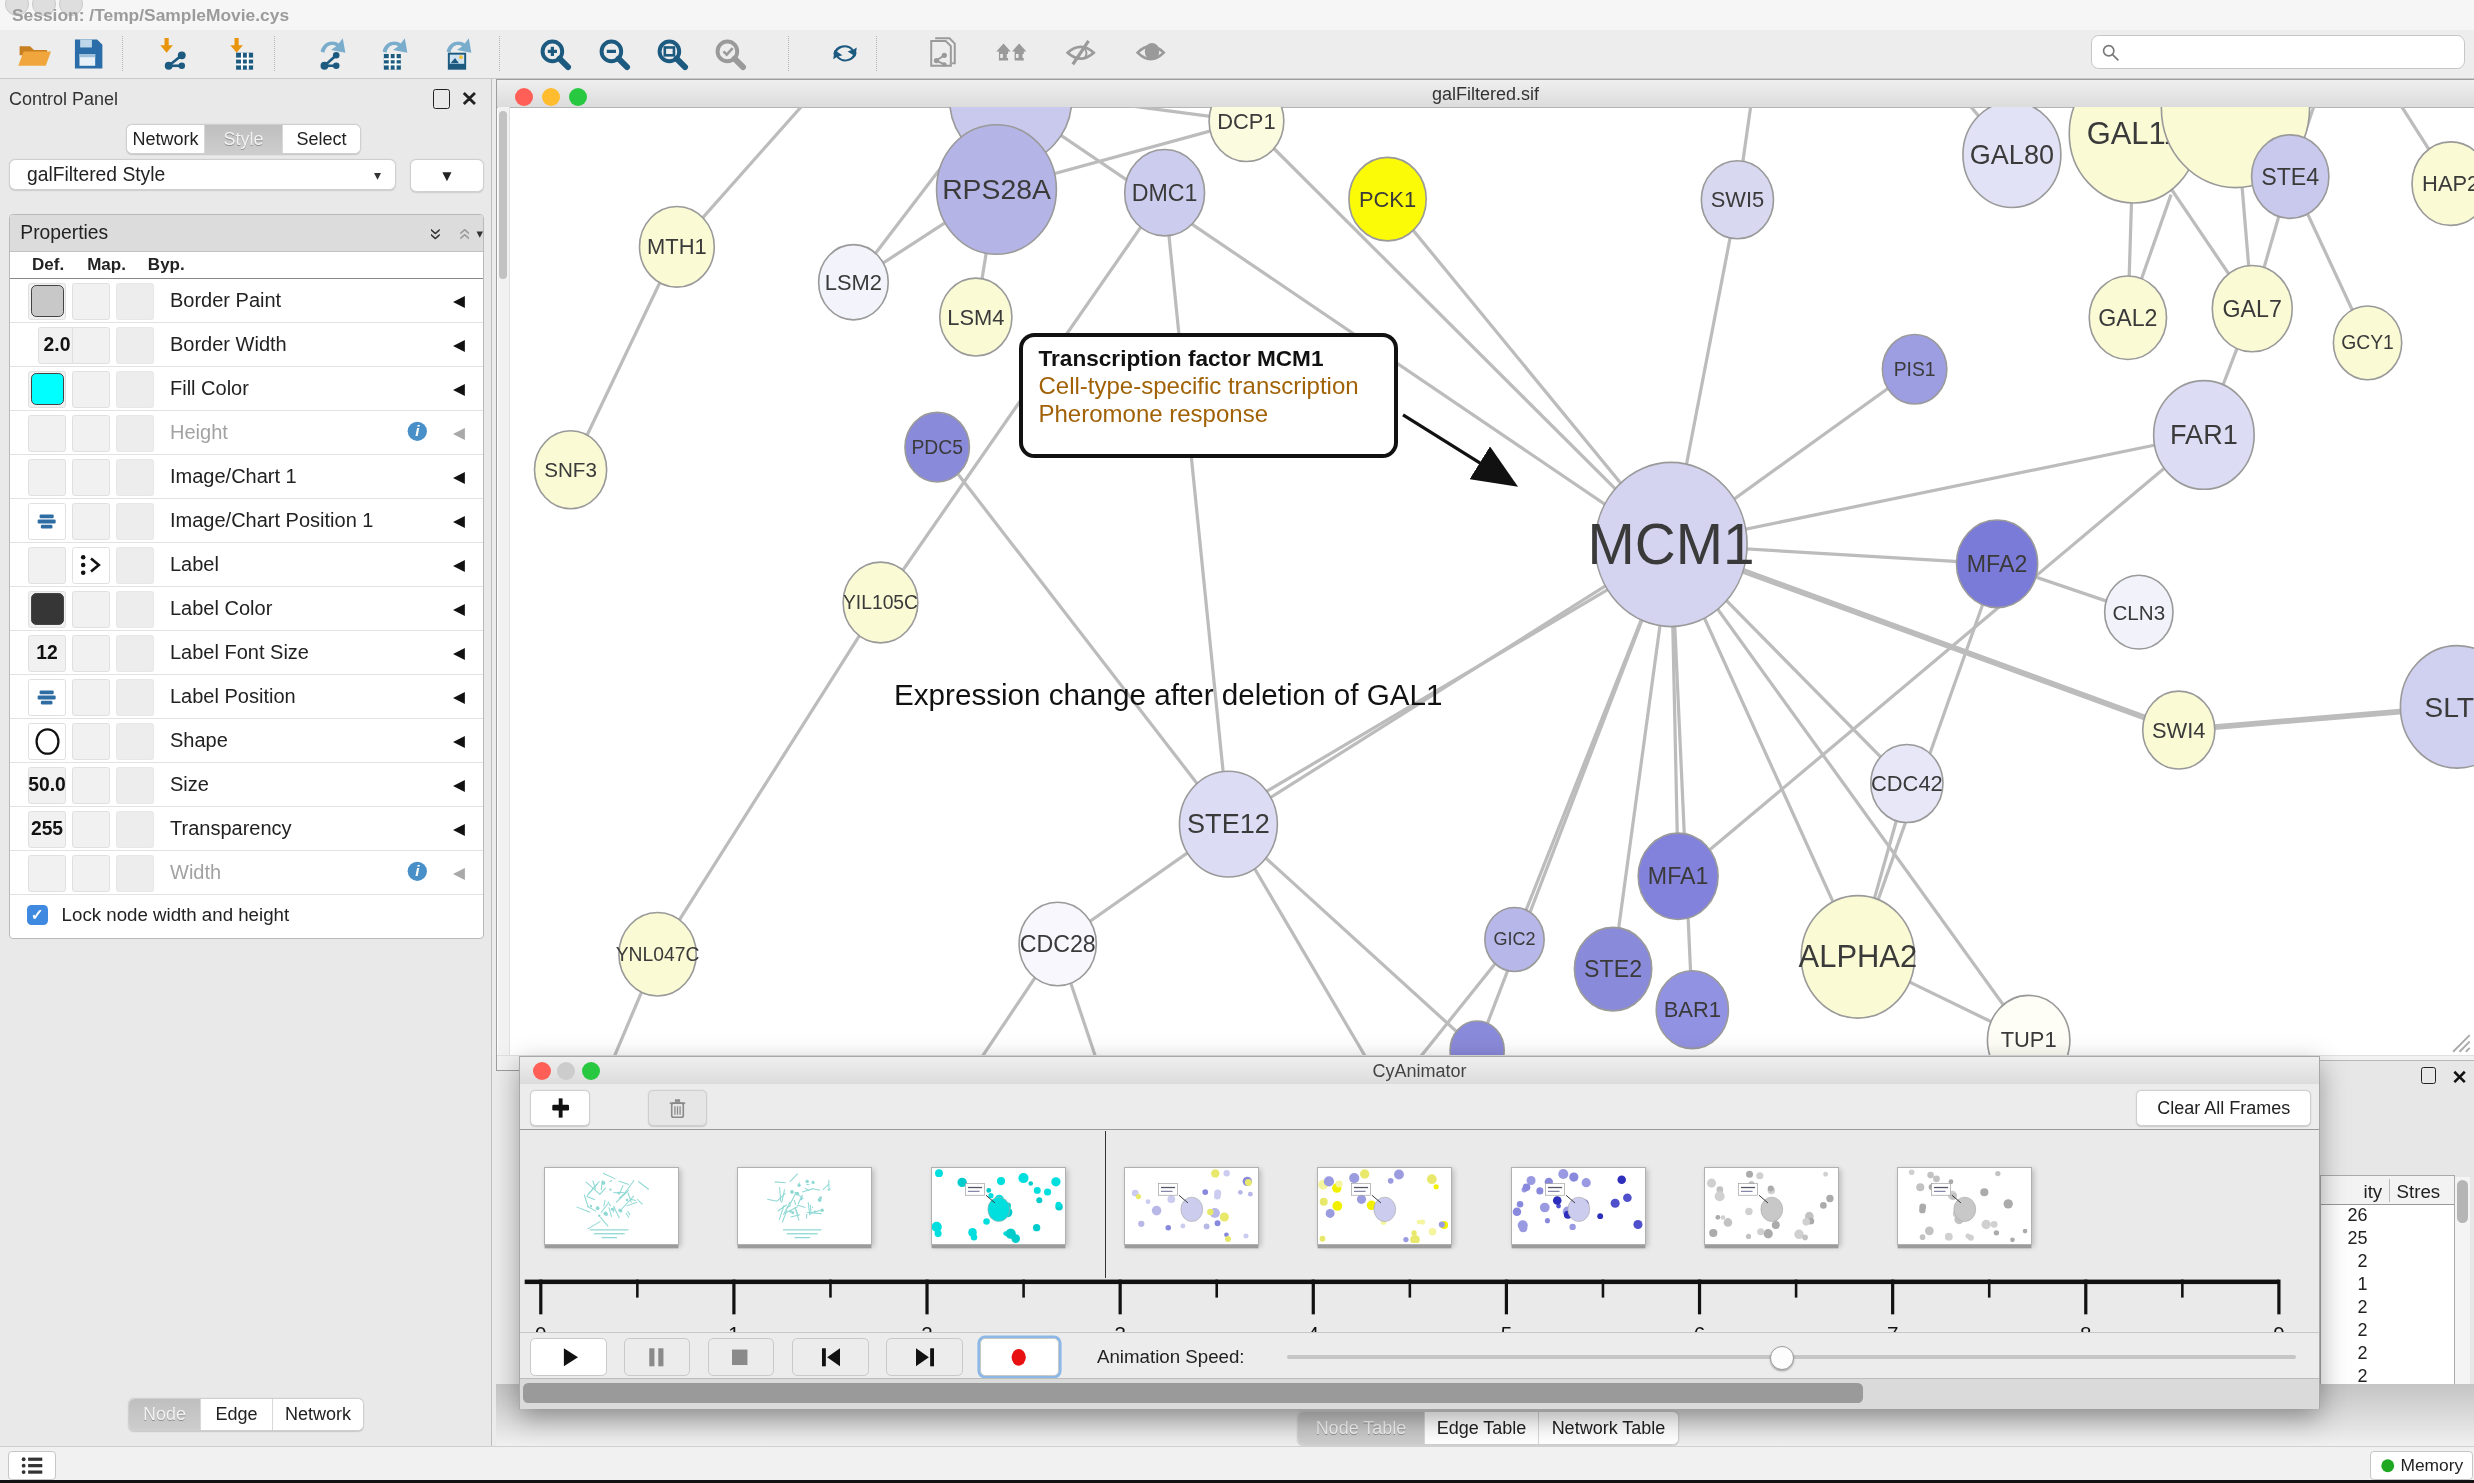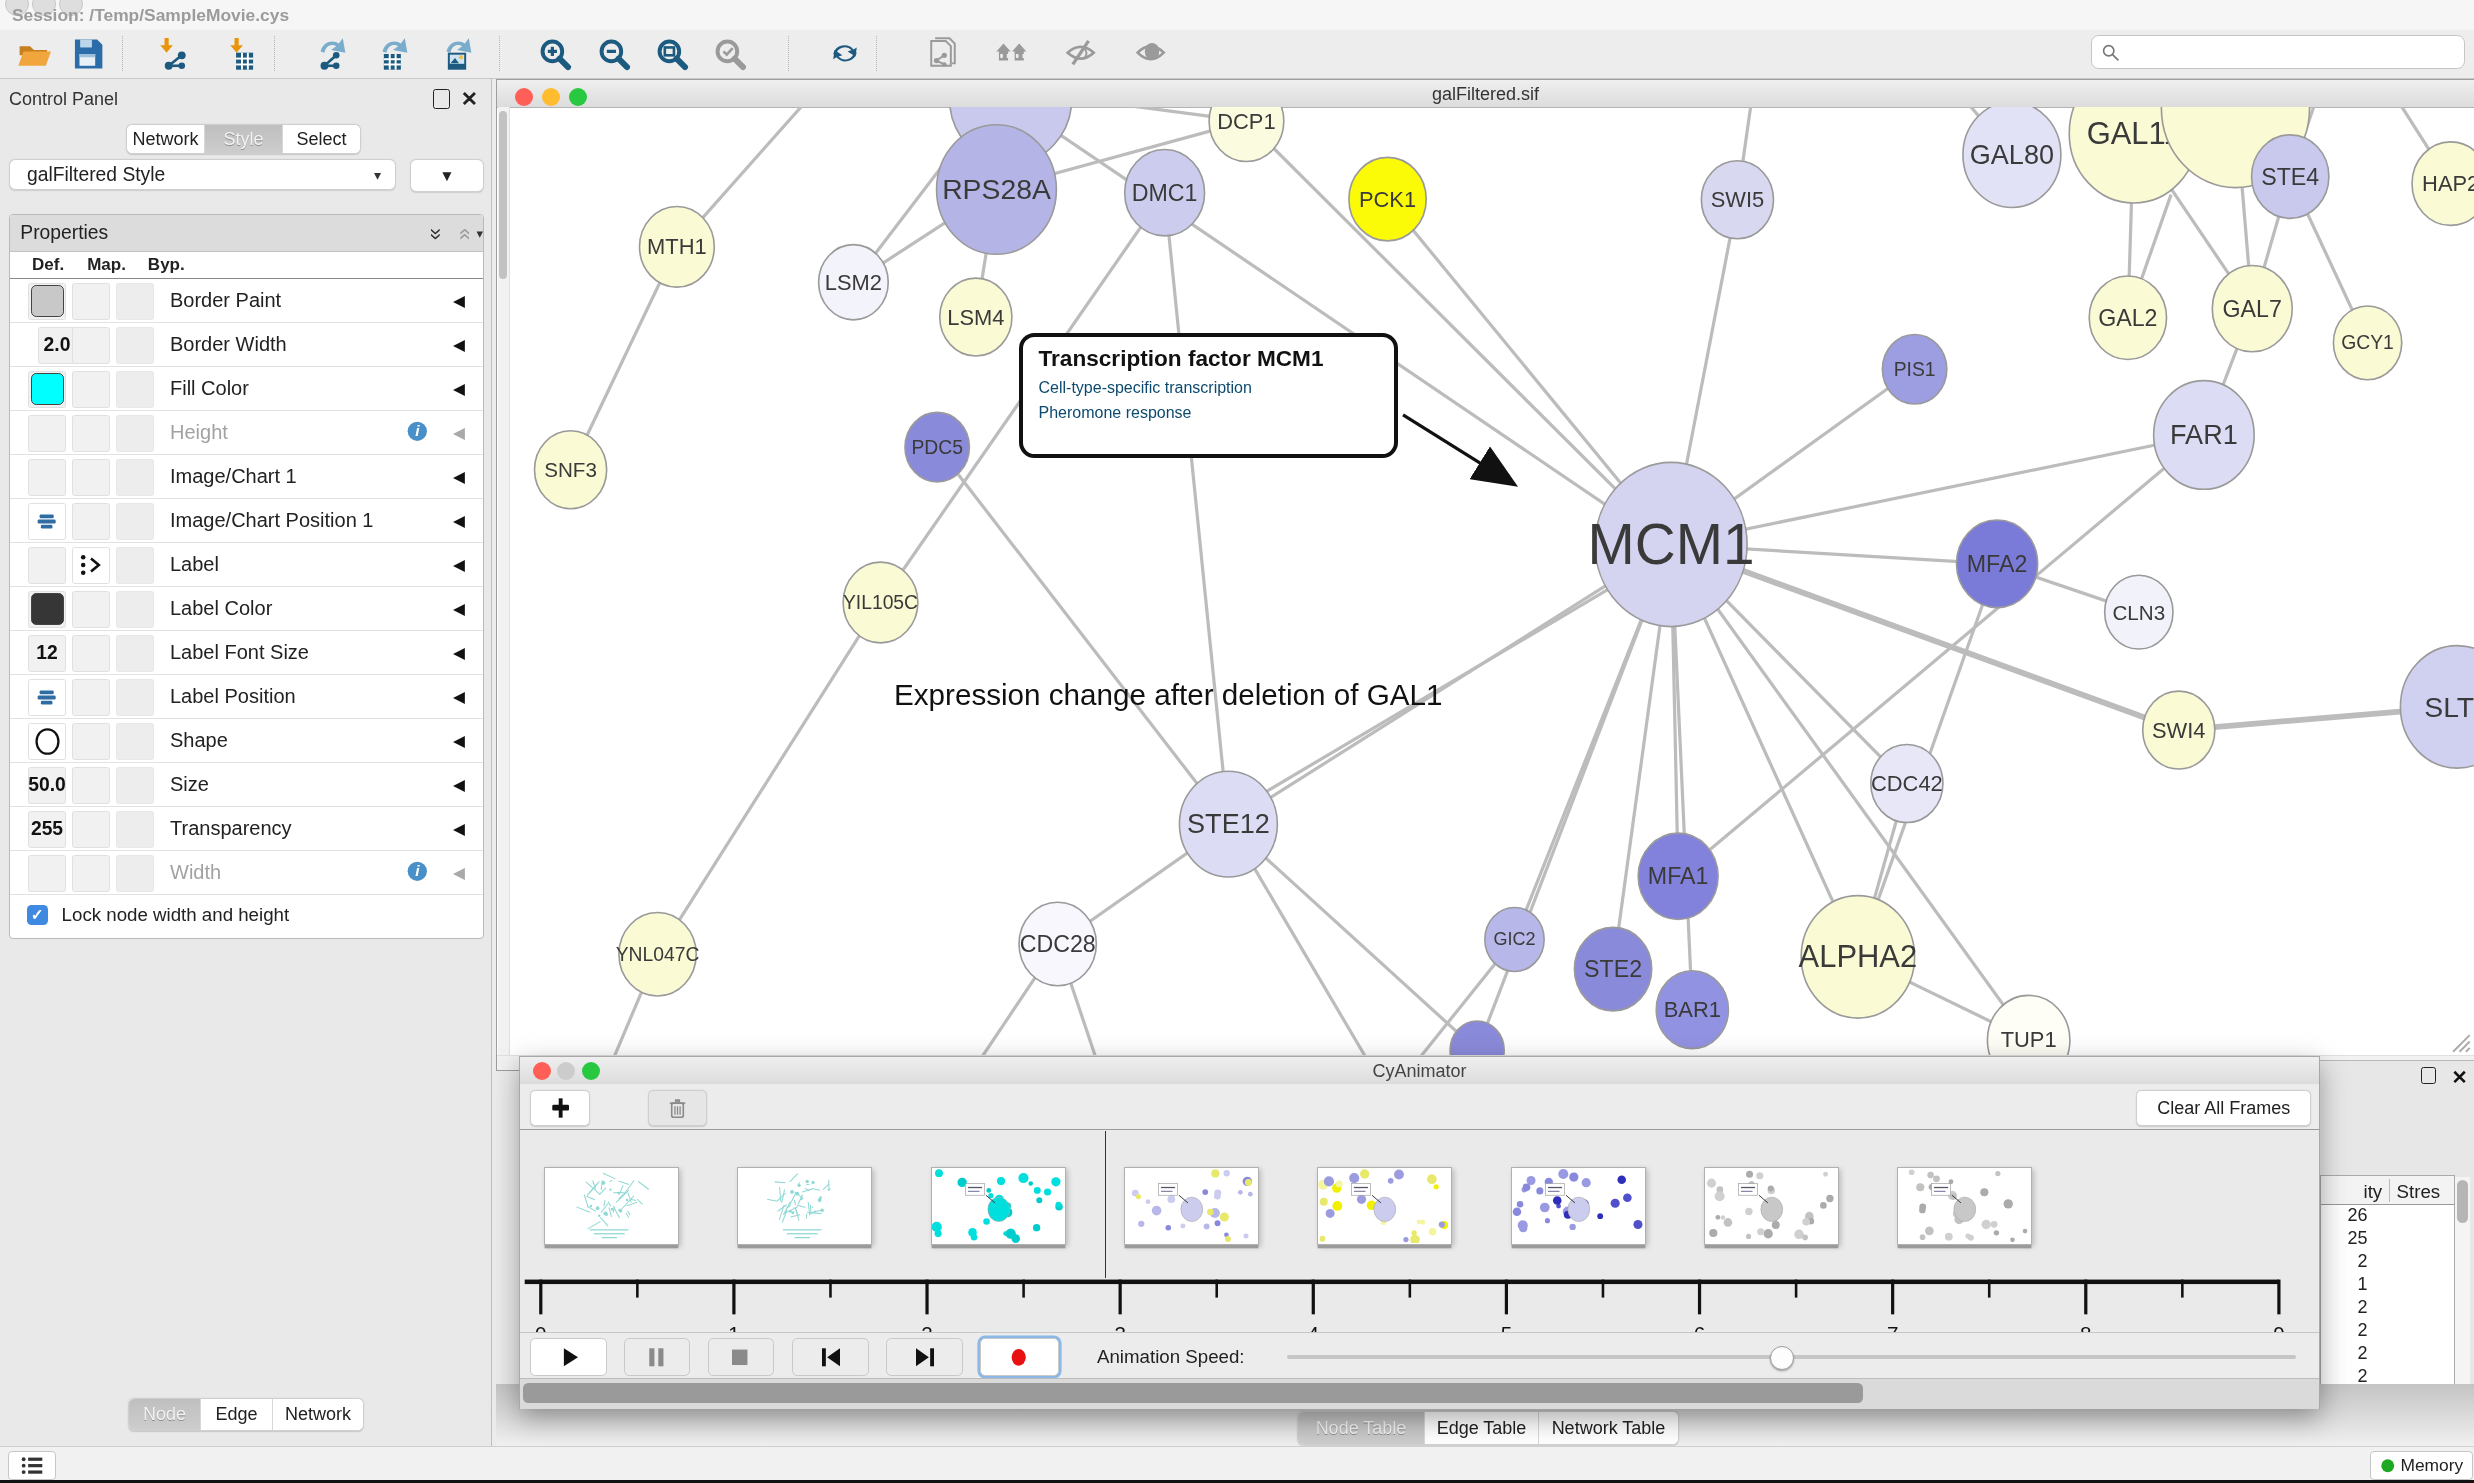--- a/index.html
+++ b/index.html
@@ -51,21 +51,21 @@
   .tl{position:absolute;top:8.4px;width:18px;height:18px;border-radius:50%;}
   .wtitle{position:absolute;top:3.9px;left:0;width:100%;text-align:center;font-size:18px;color:#333;}
   .net-canvas{position:absolute;left:0px;top:27px;width:1977px;height:951px;}
   .vscroll{position:absolute;left:0.6px;top:27px;width:11.6px;height:951px;background:#f2f2f2;border-right:0.6px solid #e0e0e0;}
   .vscroll .thumb{position:absolute;left:1.9px;top:3.9px;width:7.7px;height:168px;background:#c2c2c2;border-radius:3.9px;}
   .hscroll-net{position:absolute;left:0;bottom:0;width:1977px;height:14px;background:#f2f2f2;border-top:0.6px solid #e0e0e0;}
   .hscroll-net .thumb{position:absolute;left:980px;top:2.6px;width:90px;height:9px;background:#c2c2c2;border-radius:4.5px;}
   .grip{position:absolute;right:2.6px;bottom:17px;width:23px;height:23px;}
   .annotation{position:absolute;left:522px;top:253px;width:379px;height:125px;background:#fff;border:4.5px solid #111;border-radius:15.5px;box-sizing:border-box;padding:9px 0 0 15.5px;}
   .annotation .t{font-size:22.6px;font-weight:bold;color:#111;}
-  .annotation .l{font-size:16px;color:#0c4a6e;margin-top:7px;}
+  .annotation .l{font-size:24px;color:#a16207;margin-top:0;}
   
   .table-panel{left:2316px;top:1060px;width:159px;height:364px;background:#e7e7e7;border:0.6px solid #b8b8b8;box-sizing:border-box;}
   .tp-icons{position:absolute;top:5.2px;right:6.4px;font-size:19.3px;color:#111;font-weight:bold;}
   .tp-table{position:absolute;left:2.6px;top:114px;width:133px;height:238px;background:#fff;border:0.6px solid #aaa;}
   .tp-head{height:28px;background:#f3f3f3;border-bottom:1.3px solid #999;position:relative;font-size:18.7px;}
   .tp-head .c1{position:absolute;left:0;top:4.5px;width:62px;text-align:left;padding-left:2.6px;}
   .tp-head .c2{position:absolute;left:76px;top:4.5px;}
   .tp-head .sep{position:absolute;left:68px;top:2.6px;height:23px;border-left:0.6px solid #bbb;}
   .tp-row{height:23px;font-size:18px;text-align:right;padding-right:86px;box-sizing:border-box;}
   .tp-scroll{position:absolute;right:3.9px;top:116px;width:15.5px;height:232px;background:#f4f4f4;}

